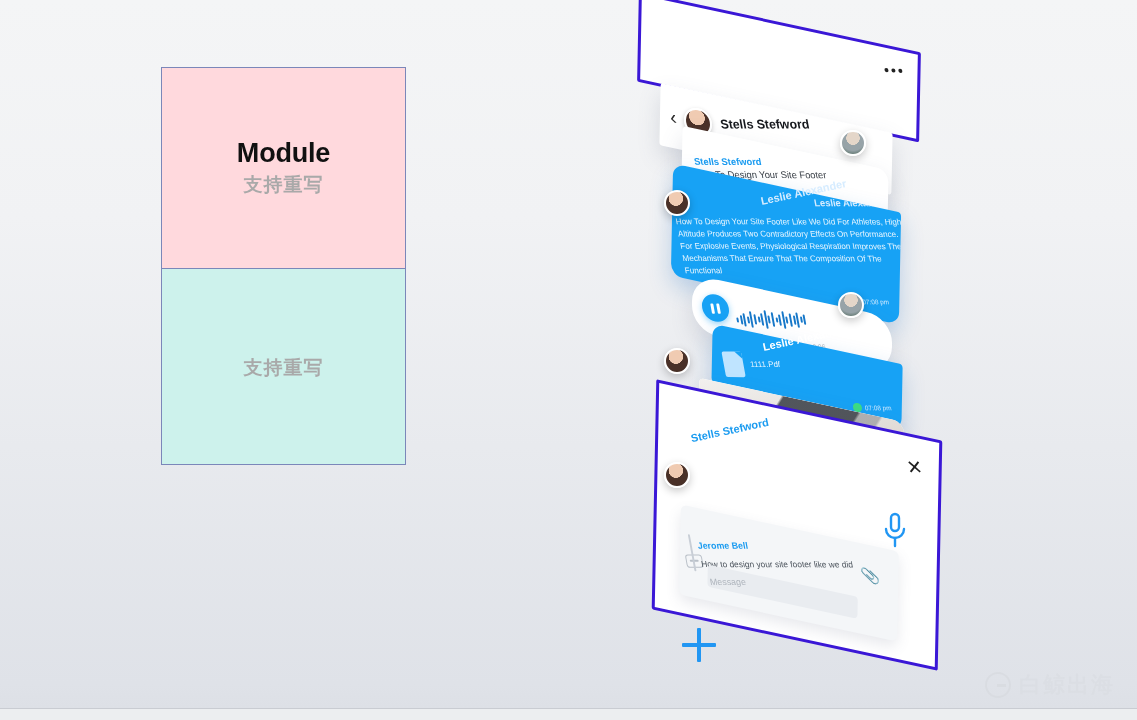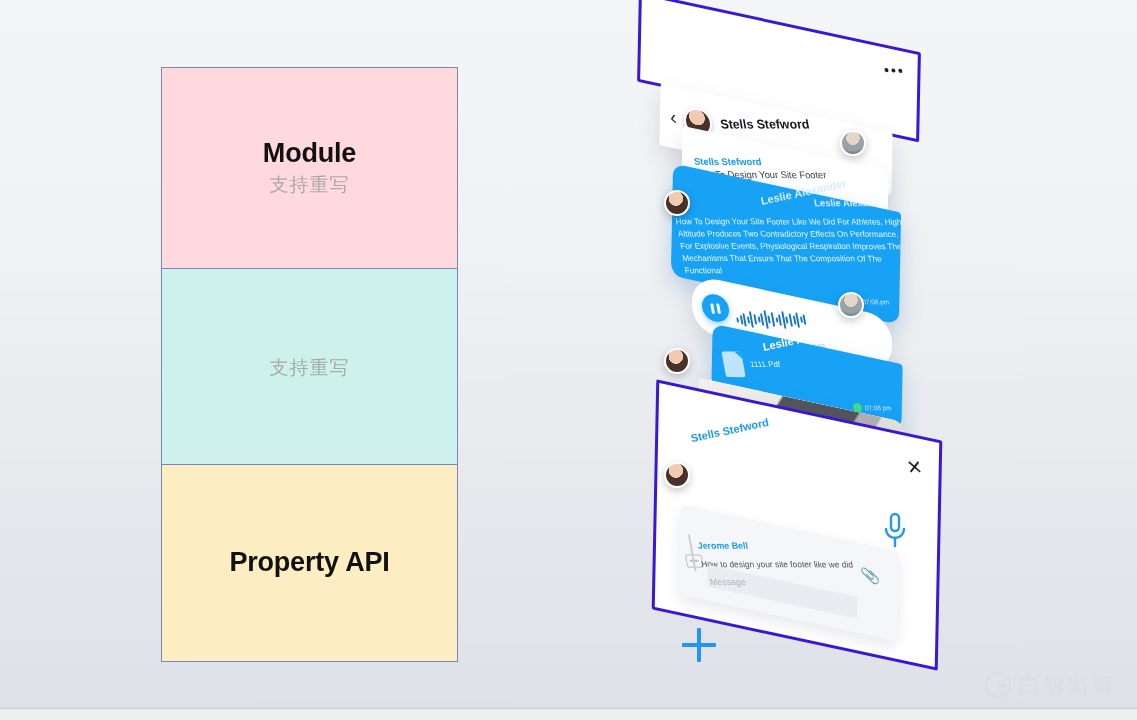--- a/index.html
+++ b/index.html
@@ -20,21 +20,21 @@
   }
   #bottom-strip {
     position: absolute; left: 0; right: 0; top: 709px; bottom: 0;
     background: #eceef0;
   }
 
   
   #stack-diagram {
     position: absolute;
     left: 161px; top: 67px;
-    width: 297px; height: 595px;
+    width: 245px; height: 595px;
     display: flex; flex-direction: column;
   }
   .stack-block {
     position: relative;
     border: 1.6px solid #7b87b9;
     display: flex; flex-direction: column;
     align-items: center; justify-content: center;
     text-align: center;
   }
   .stack-block + .stack-block { border-top: none; }
@@ -42,21 +42,21 @@
     font-size: 27px;
     font-weight: 700;
     color: #111111;
     letter-spacing: -0.2px;
     line-height: 1.15;
   }
   .block-sub {
     font-size: 19px;
     color: #a9a9a9;
     margin-top: 3px;
-    font-weight: 400;
+    font-weight: 700;
     letter-spacing: 1px;
   }
   #block-module    { background: #ffd9dd; height: 202px; }
   #block-component { background: #cdf2ec; height: 196px; }
   #block-property  { background: #fceec2; height: 197px; }
 
   
   #chat-mockup {
     position: absolute;
     left: 620px; top: 0px;
@@ -351,23 +351,20 @@
 
   <div class="stack-block" id="block-module">
     <div class="block-title">Module</div>
     <div class="block-sub">支持重写</div>
   </div>
 
   <div class="stack-block" id="block-component">
     <div class="block-sub">支持重写</div>
   </div>
 
-  <div class="stack-block" id="block-property">
-    <div class="block-title">Property API</div>
-  </div>
 
 </div>
 
 <div id="chat-mockup">
 
   <div class="layer" id="layer-topframe">
     <div class="frame"></div>
     <div id="dots-menu">
         <i></i>
         <i></i>

